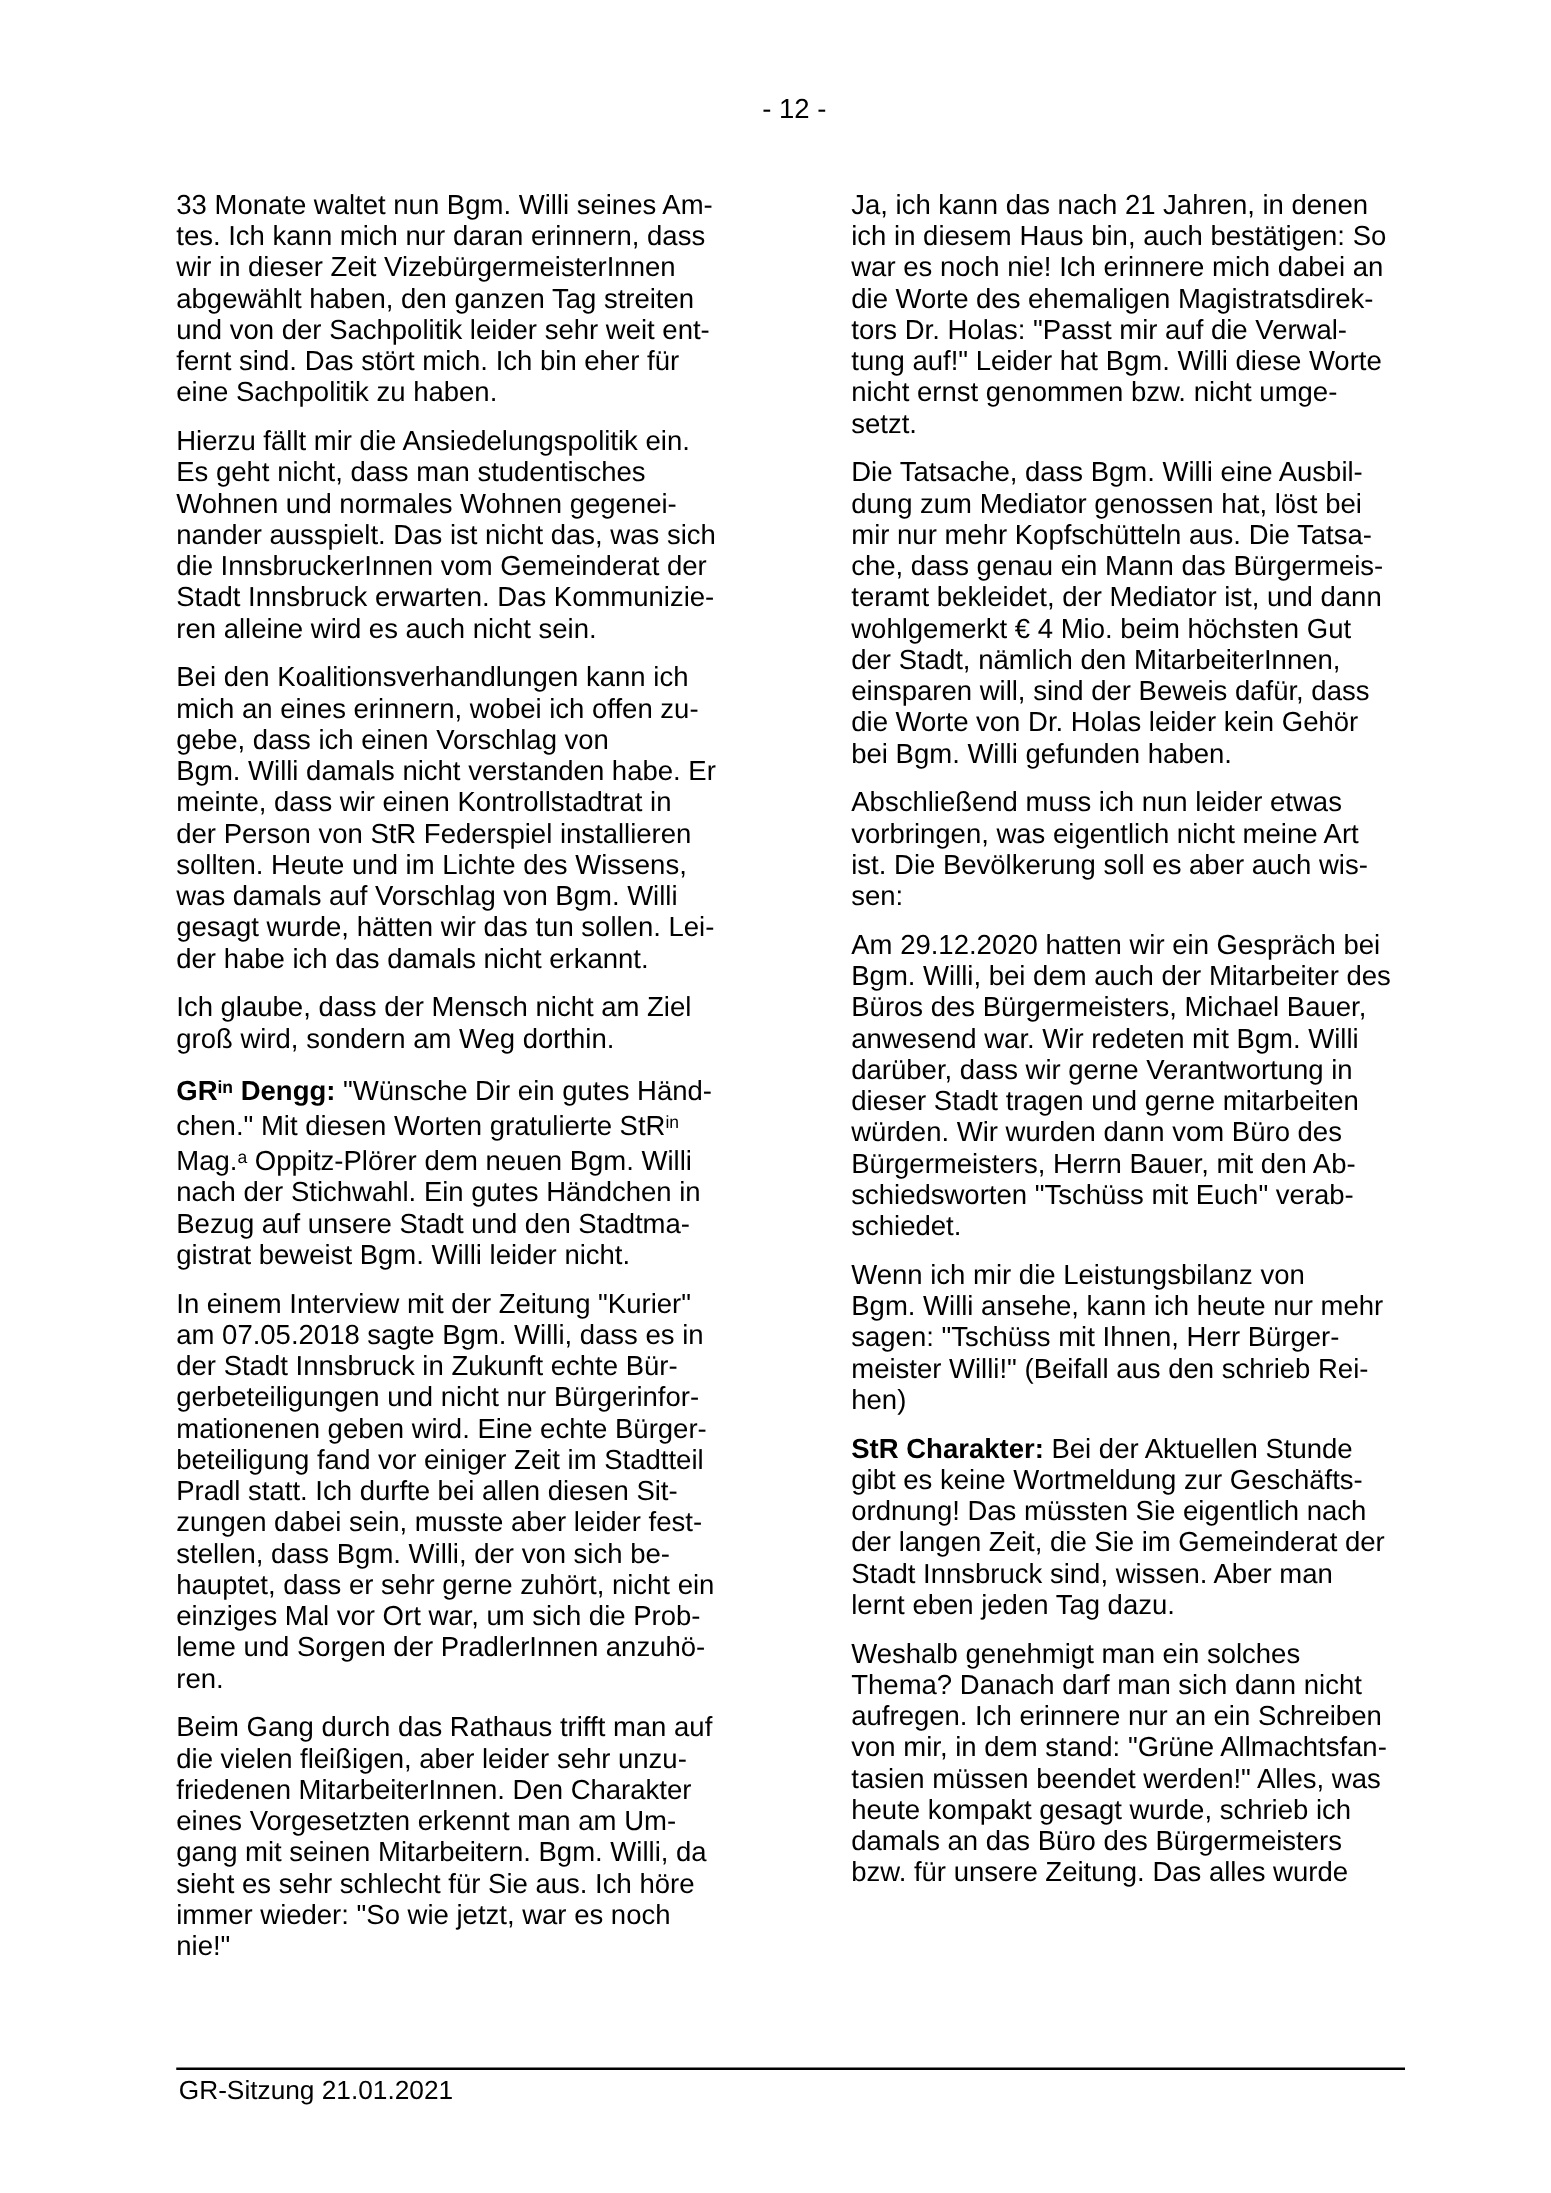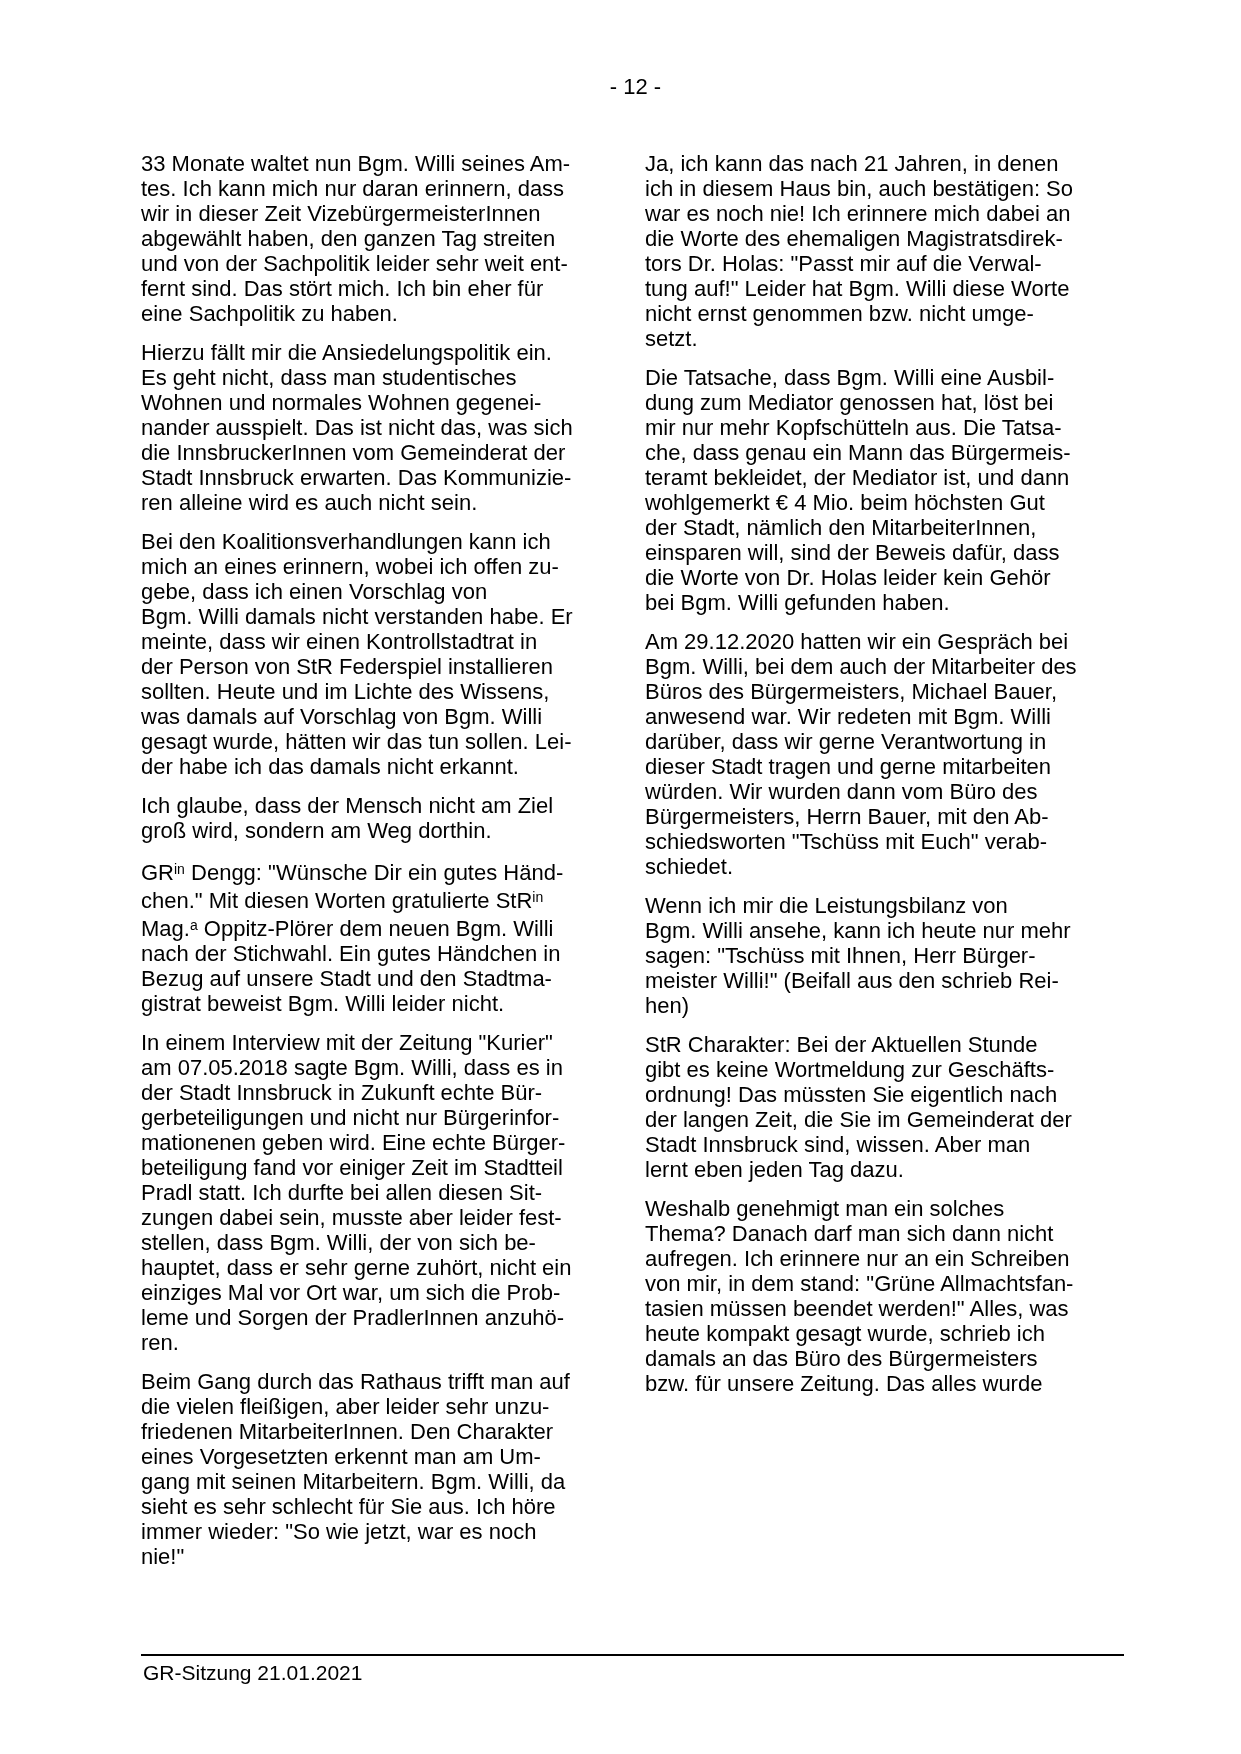--- a/index.html
+++ b/index.html
@@ -11,31 +11,31 @@
     font-family:"Liberation Sans","DejaVu Sans",sans-serif;
     overflow:hidden;
   }
   .page-number {
     position:absolute; top:74px; left:15px;
     width:1241px; text-align:center;
     font-size:22px; line-height:25px;
   }
   .columns {
     position:absolute; top:151px; left:141px;
-    display:flex; gap:34px;
+    display:flex; gap:70px;
   }
   .col {
     width:470px;
     font-size:22px; line-height:25px;
   }
   .para {
     margin:0 0 14px 0;
     white-space:pre-line;
   }
-  .run-b { font-weight:normal; }
+  .run-b { font-weight:bold; }
   .run-sup { font-size:14px; vertical-align:6px; }
   .footer-rule {
     position:absolute; left:141px; top:1654px;
     width:983px; height:0;
     border-top:2px solid #000000;
   }
   .footer-text {
     position:absolute; left:143px; top:1661px;
     font-size:21px; line-height:24px;
   }
@@ -113,20 +113,24 @@
         <p class="para"><span>Die Tatsache, dass Bgm. Willi eine Ausbil-
 dung zum Mediator genossen hat, löst bei
 mir nur mehr Kopfschütteln aus. Die Tatsa-
 che, dass genau ein Mann das Bürgermeis-
 teramt bekleidet, der Mediator ist, und dann
 wohlgemerkt € 4 Mio. beim höchsten Gut
 der Stadt, nämlich den MitarbeiterInnen,
 einsparen will, sind der Beweis dafür, dass
 die Worte von Dr. Holas leider kein Gehör
 bei Bgm. Willi gefunden haben.</span></p>
+        <p class="para"><span>Abschließend muss ich nun leider etwas
+vorbringen, was eigentlich nicht meine Art
+ist. Die Bevölkerung soll es aber auch wis-
+sen:</span></p>
         <p class="para"><span>Am 29.12.2020 hatten wir ein Gespräch bei
 Bgm. Willi, bei dem auch der Mitarbeiter des
 Büros des Bürgermeisters, Michael Bauer,
 anwesend war. Wir redeten mit Bgm. Willi
 darüber, dass wir gerne Verantwortung in
 dieser Stadt tragen und gerne mitarbeiten
 würden. Wir wurden dann vom Büro des
 Bürgermeisters, Herrn Bauer, mit den Ab-
 schiedsworten "Tschüss mit Euch" verab-
 schiedet.</span></p>

